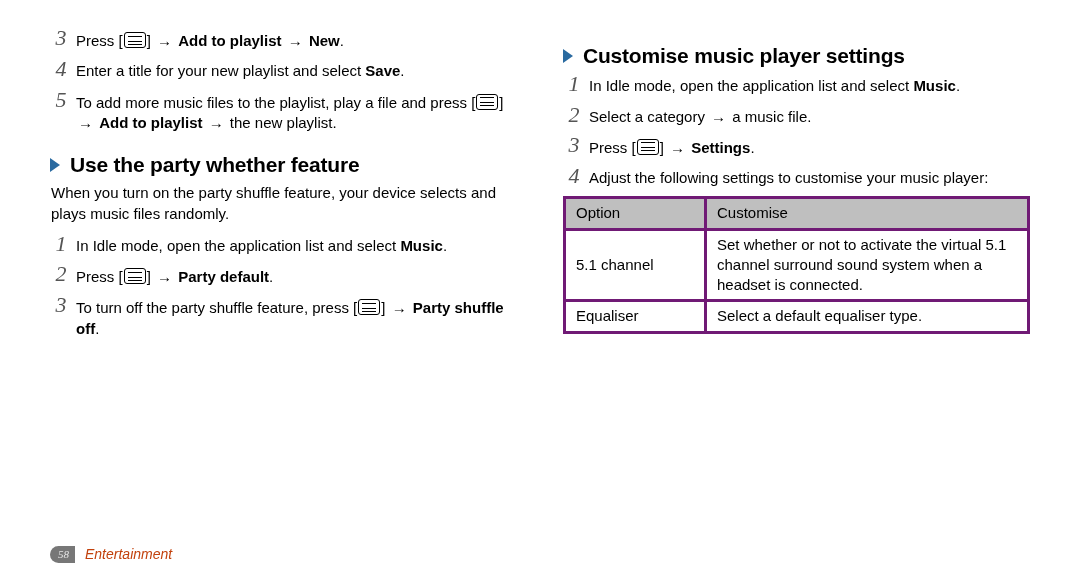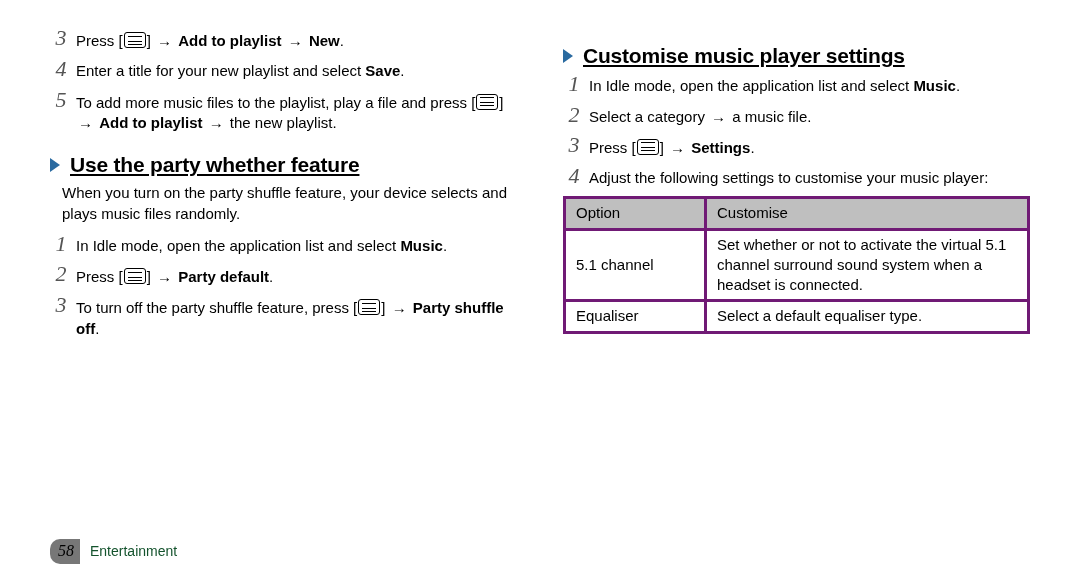--- a/index.html
+++ b/index.html
@@ -77,32 +77,31 @@
   }
 
   
   h2.sect {
     display: flex;
     align-items: center;
     font-size: 21px;
     font-weight: 700;
     margin: 18px 0 4px 0;
     letter-spacing: -0.2px;
-    text-decoration: underline;
   }
   .chev {
     display: inline-block;
     width: 0; height: 0;
     border-top: 7px solid transparent;
     border-bottom: 7px solid transparent;
     border-left: 10px solid #2a6aa0;
     margin-right: 10px;
   }
   .sect-desc {
-    margin: 0 0 10px 12px;
+    margin: 0 0 10px 1px;
   }
 
   
   table.opts {
     border-collapse: collapse;
     width: 100%;
     margin-top: 8px;
     font-size: 15px;
   }
   table.opts th, table.opts td {
@@ -122,30 +121,31 @@
     position: absolute;
     left: 50px;
     bottom: 22px;
     display: flex;
     align-items: center;
     gap: 10px;
   }
   .pagenum {
     display: inline-block;
     background: #777;
-    color: #000000;
+    color: #e5e5e5;
     font-style: italic;
     font-family: "Times New Roman", Georgia, serif;
-    font-size: 16px;
+    font-size: 11px;
     padding: 1px 6px 2px 8px;
     border-top-left-radius: 10px;
     border-bottom-left-radius: 10px;
   }
   .footer-label {
-    color: #14532d;
+    font-style: italic;
+    color: #c2410c;
     font-size: 14px;
   }
 </style>
 </head>
 <body>
 
 <div class="page">
   <div class="cols">
 
     <div class="col">

